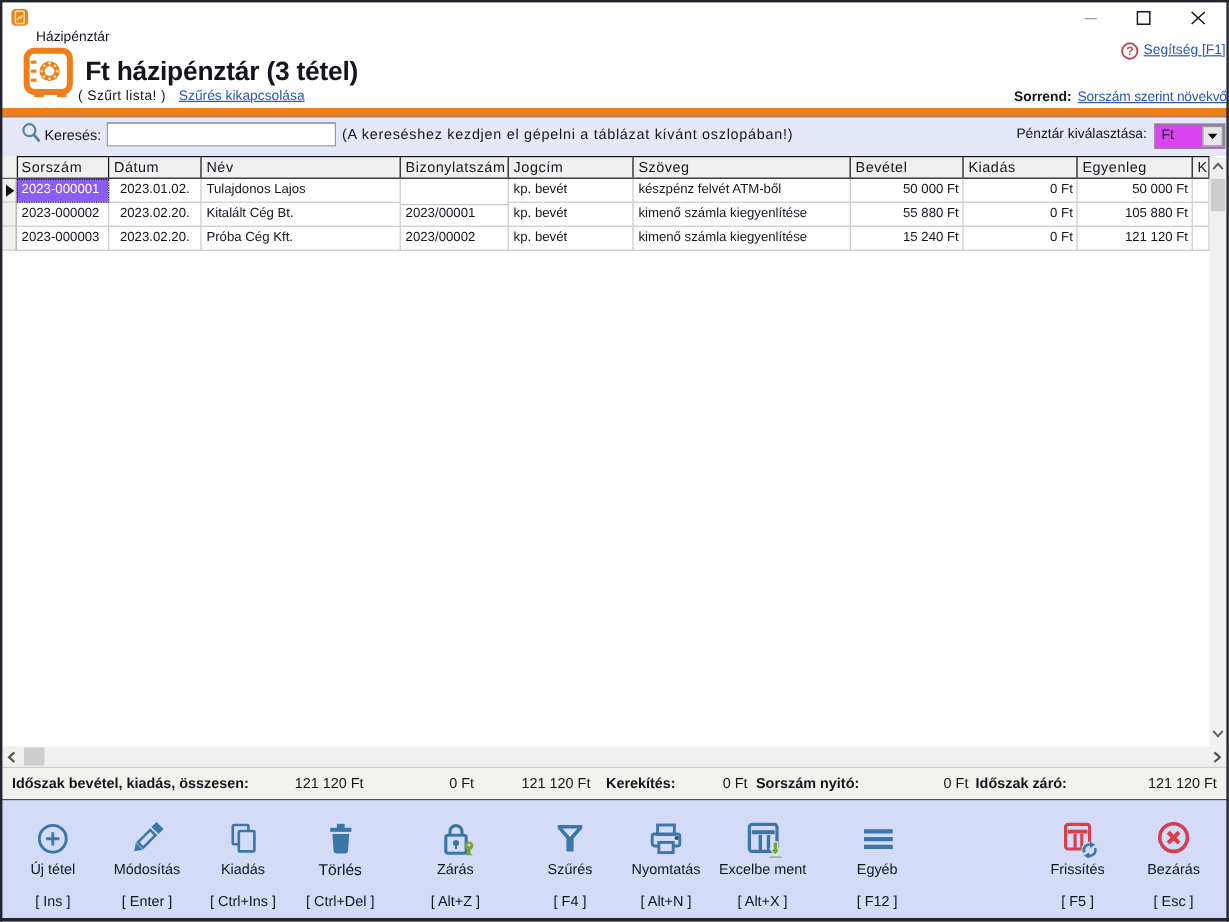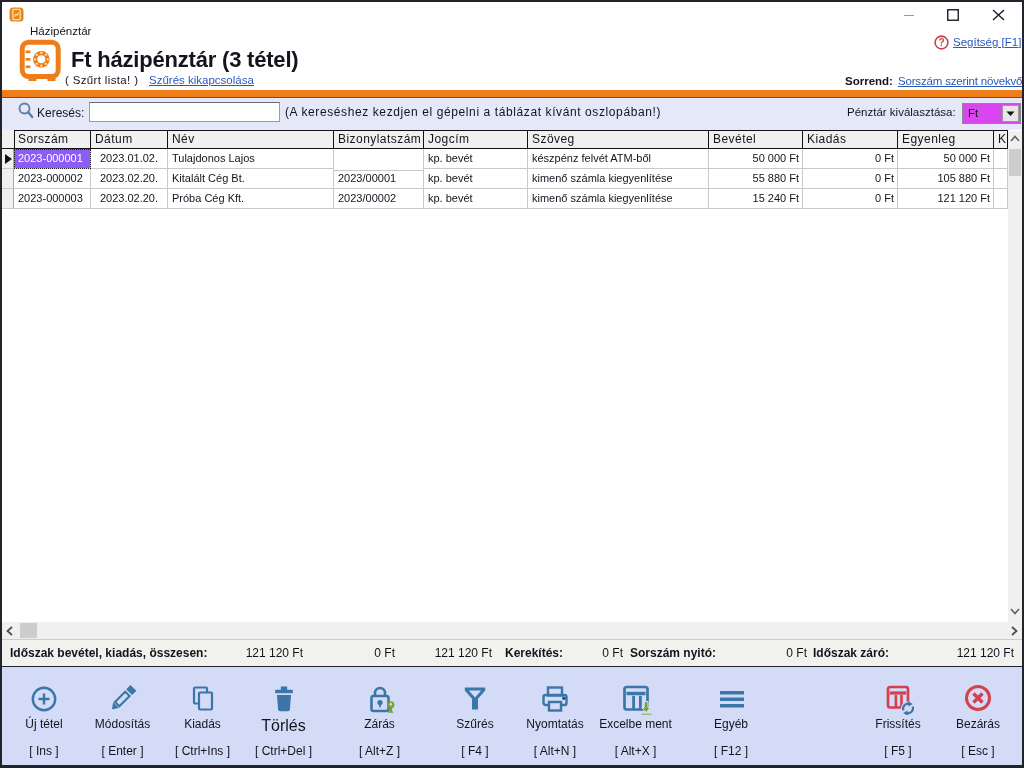--- a/index.html
+++ b/index.html
@@ -185,21 +185,21 @@
         <rect x="7" y="4.5" width="13" height="16" rx="1" fill="none" stroke="#3B76A8" stroke-width="2.2"></rect>
         <rect x="12" y="9.5" width="13" height="17" rx="1" fill="#D4DBF6" stroke="#3B76A8" stroke-width="2.2"></rect>
       </svg>
       <div class="abs" style="left:142.5px;top:50px;width:120px;text-align:center;font-size:12px;">Kiadás</div>
       <div class="abs" style="left:142.5px;top:77px;width:120px;text-align:center;font-size:12px;">[ Ctrl+Ins ]</div>
       <svg class="abs" style="left:267.5px;top:16px" width="32" height="32" viewBox="0 0 32 32">
         <rect x="12.8" y="3.5" width="6.4" height="3.5" fill="#3B76A8"></rect>
         <rect x="7.2" y="6.8" width="17.6" height="3.4" fill="#3B76A8"></rect>
         <path d="M9 12 h14 l-1.05 14.2 q-0.2 2 -2.2 2 h-7.5 q-2 0 -2.2 -2 Z" fill="#3B76A8"></path>
       </svg>
-      <div class="abs" style="left:223.5px;top:50px;width:120px;text-align:center;font-size:16px;">Törlés</div>
+      <div class="abs" style="left:223.5px;top:50px;width:120px;text-align:center;font-size:13px;">Törlés</div>
       <div class="abs" style="left:223.5px;top:77px;width:120px;text-align:center;font-size:12px;">[ Ctrl+Del ]</div>
       <svg class="abs" style="left:363.5px;top:16px" width="32" height="32" viewBox="0 0 32 32">
         <path d="M11 13 V10 a5 5 0 0 1 10 0 V13" fill="none" stroke="#3B76A8" stroke-width="2.6"></path>
         <rect x="7.5" y="13" width="17" height="15" rx="2" fill="none" stroke="#3B76A8" stroke-width="2.6"></rect>
         <circle cx="16" cy="19.5" r="2.6" fill="#3B76A8"></circle>
         <rect x="15.2" y="21" width="1.6" height="3.5" fill="#3B76A8"></rect>
         <g>
           <circle cx="26.8" cy="21.8" r="3.6" fill="#76a32c"></circle>
           <circle cx="26.8" cy="21.2" r="1.3" fill="#D4DBF6"></circle>
           <path d="M25.5 24.6 h2.6 v3.4 l1.8 1.8 h-6.2 l1.8 -1.8 Z" fill="#76a32c"></path>

